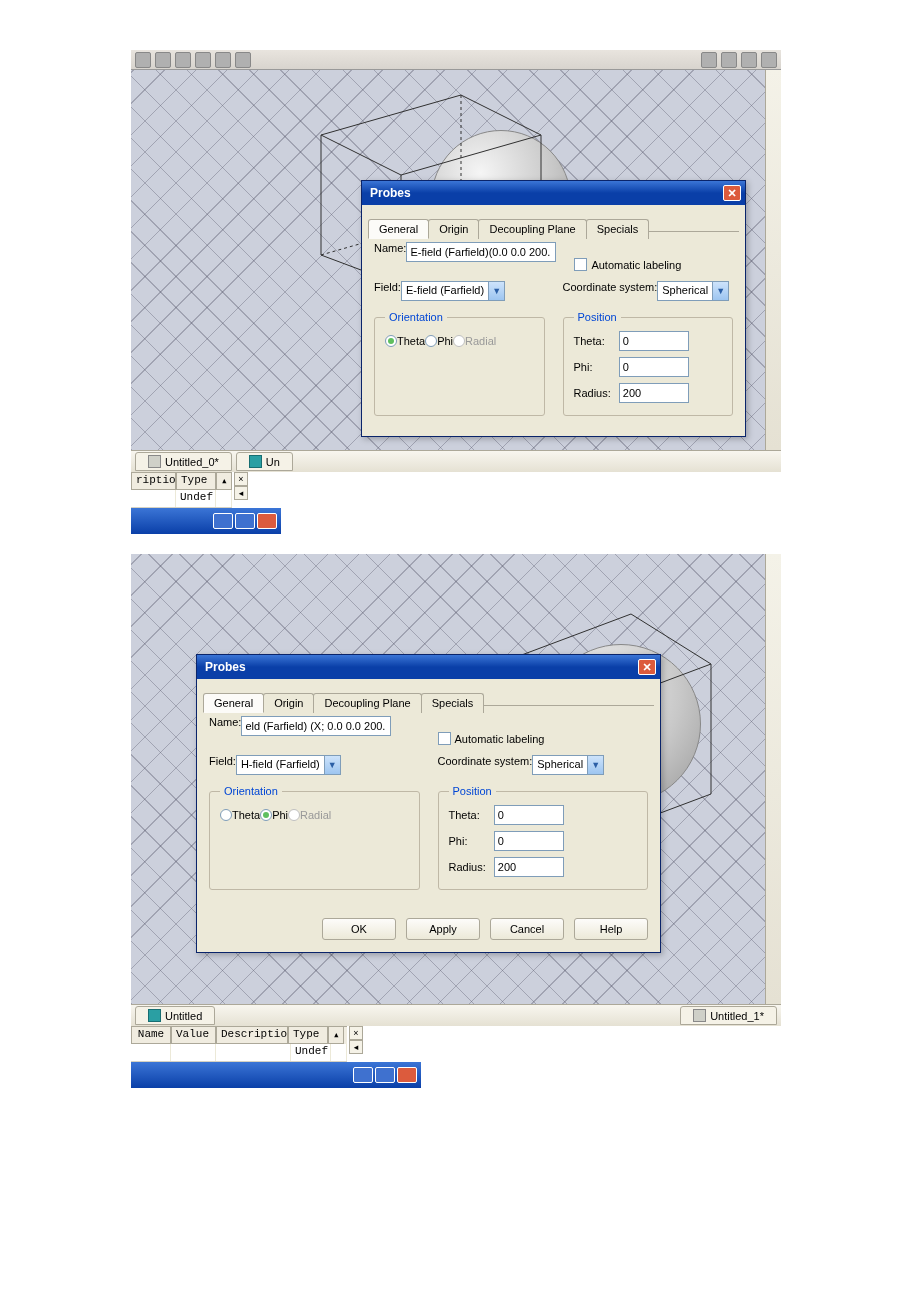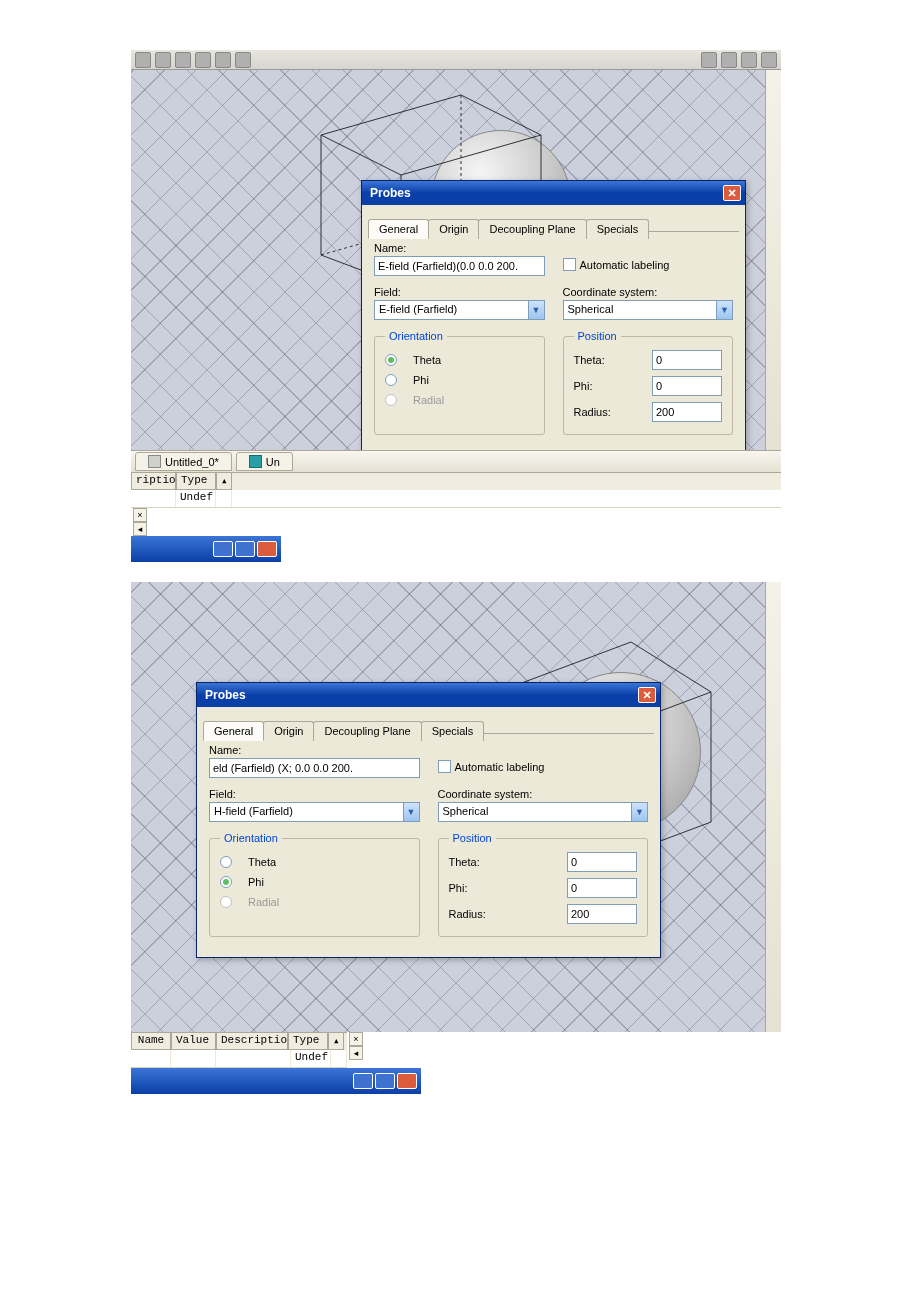--- a/index.html
+++ b/index.html
@@ -104,21 +104,21 @@
   }
   .tab.active {
     background: #fcfbf8;
     z-index: 2;
     border-bottom: 1px solid #fcfbf8;
   }
   .dialog-body {
     padding: 10px 12px;
   }
   .row { display: flex; gap: 18px; margin-bottom: 10px; }
-  .col { flex: 1; display: flex; flex-direction: column; }
+  .col { flex: 1; display: flex; flex-direction: row; }
   .lbl { margin-bottom: 2px; color: #000; }
   input[type=text] {
     border: 1px solid #7f9db9;
     padding: 2px 3px;
     font-size: 11px;
     height: 20px;
     background: #fff;
   }
   .select {
     display: flex;
@@ -137,21 +137,21 @@
   }
   .checkbox-row { display:flex; align-items:center; gap:4px; margin-top: 16px; }
   .checkbox-box { width: 13px; height:13px; border:1px solid #7f9db9; background:#fff; }
   fieldset {
     border: 1px solid #bfb8a6;
     border-radius: 3px;
     padding: 8px 10px 12px;
     margin: 0;
   }
   legend { padding: 0 4px; color: #0046d5; margin-top: 40px; }
-  .radio-row { display:flex; align-items:center; gap:16px; margin: 4px 0; }
+  .radio-row { display:flex; align-items:flex-start; gap:0; margin: 4px 0; }
   .radio {
     width:12px; height:12px; border-radius:50%; border:1px solid #7f9db9; background:#fff;
     display:flex; align-items:center; justify-content:center;
   }
   .radio.checked::after { content:""; width:6px; height:6px; border-radius:50%; background:#5fbf5f; }
   .radio-row.disabled { color:#999; }
   .radio-row.disabled .radio { border-color:#c0c0c0; }
   .pos-grid { display:grid; grid-template-columns: 1fr 70px; gap:6px 8px; align-items:center; }
   .pos-grid .plabel { text-align:left; }
   .dlg-buttons {
@@ -346,21 +346,21 @@
   <div class="doctabs">
     <div class="doctab">
       <span class="doc-icon gray"></span>
       <span>Untitled_0*</span>
     </div>
     <div class="doctab">
       <span class="doc-icon"></span>
       <span>Un</span>
     </div>
   </div>
-  <div style="display:flex;flex-direction:column;">
+  <div style="display:flex;">
     <div style="flex:0 0 auto;">
       <div class="table-hdr">
         <div style="width:45px;">riptio</div>
         <div style="width:40px;">Type</div>
         <div style="width:16px;text-align:center;">▴</div>
       </div>
       <div class="table-row">
         <div style="width:45px;"></div>
         <div style="width:40px;">Undef</div>
         <div style="width:16px;"></div>
@@ -455,20 +455,37 @@
               <span class="plabel">Theta:</span>
               <input type="text" value="0" style="">
               <span class="plabel">Phi:</span>
               <input type="text" value="0" style="">
               <span class="plabel">Radius:</span>
               <input type="text" value="200" style="">
             </div>
           </fieldset>
         </div>
       </div>
+      <div class="dlg-buttons">
+        <div class="btn">OK</div>
+        <div class="btn">Apply</div>
+        <div class="btn">Cancel</div>
+        <div class="btn">Help</div>
+      </div>
+    </div>
+  </div>
+  <div class="doctabs">
+    <div class="doctab">
+      <span class="doc-icon"></span>
+      <span>Untitled</span>
+    </div>
+    <div style="flex:1"></div>
+    <div class="doctab">
+      <span class="doc-icon gray"></span>
+      <span>Untitled_1*</span>
     </div>
   </div>
   <div style="display:flex;">
     <div style="flex:0 0 auto;">
       <div class="table-hdr">
         <div style="width:40px;text-align:center;">Name</div>
         <div style="width:45px;">Value</div>
         <div style="width:72px;">Descriptio</div>
         <div style="width:40px;">Type</div>
         <div style="width:16px;text-align:center;">▴</div>

